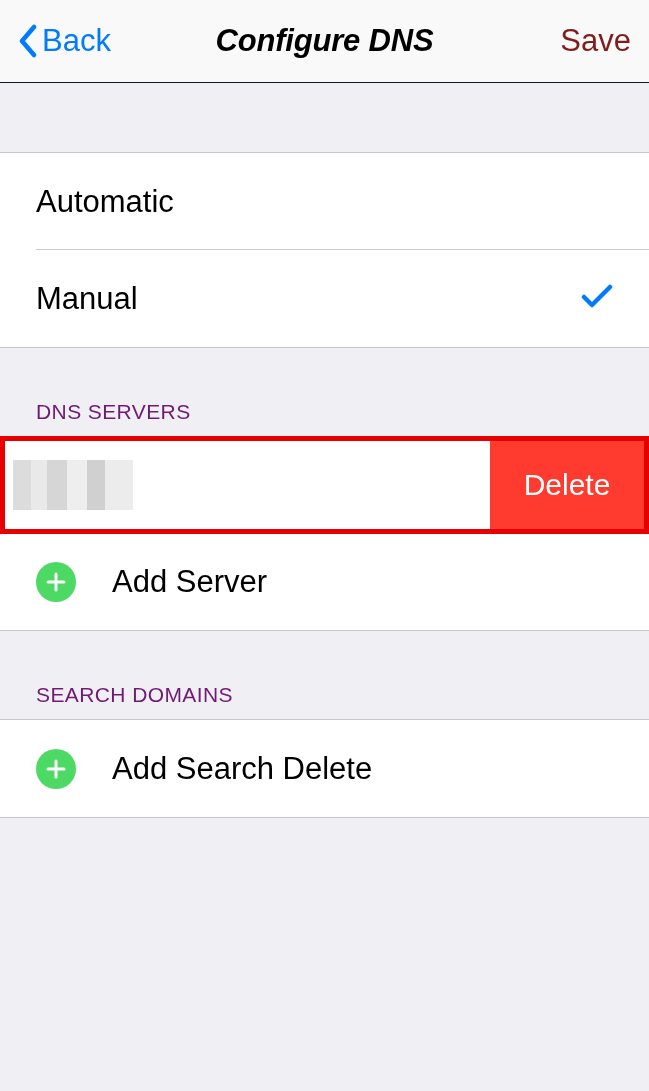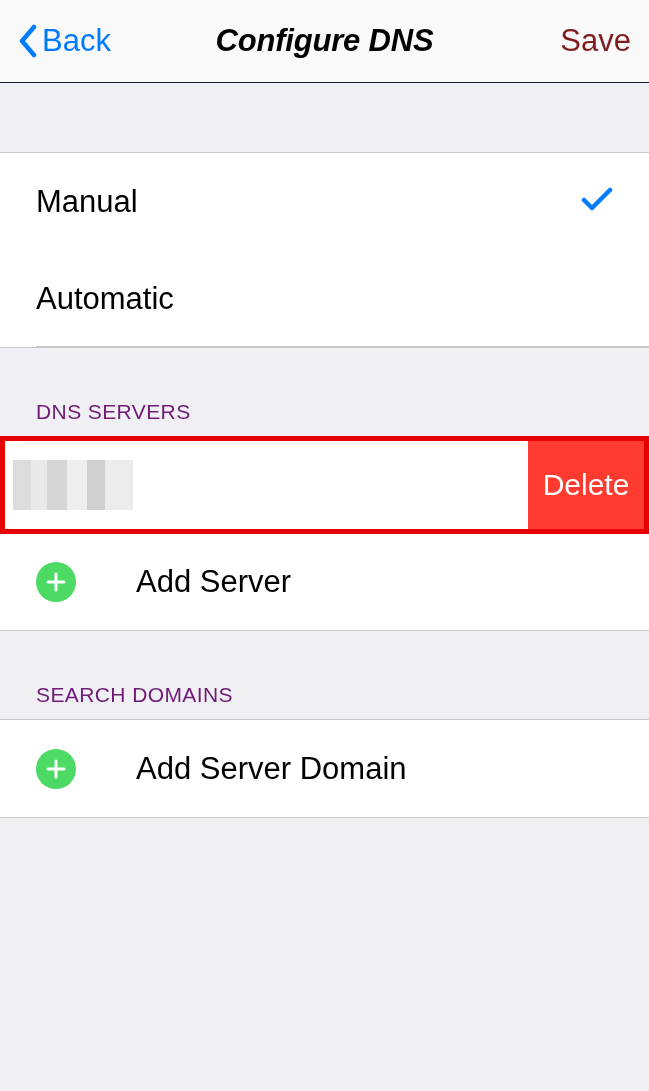--- a/index.html
+++ b/index.html
@@ -103,38 +103,37 @@
         linear-gradient(90deg,
           #DCDCDC 0 18px,
           #E9E9E9 18px 34px,
           #D6D6D6 34px 54px,
           #EEE 54px 74px,
           #D0D0D0 74px 92px,
           #ECECEC 92px 120px);
       filter: blur(0.5px);
     }
     .delete-btn {
-      width: 116px;
+      width: 154px;
       background: #FF3B30;
       color: #fff;
       font-size: 30px;
       display: flex;
       align-items: center;
       justify-content: center;
       cursor: pointer;
     }
     .action-row {
       min-height: 97px;
       display: flex;
       align-items: center;
       padding: 10px 36px;
       font-size: 31px;
       background: #fff;
       cursor: pointer;
-      gap: 24px;
     }
     .plus-icon {
       width: 40px;
       height: 40px;
       border-radius: 50%;
       background: #4CD964;
       display: flex;
       align-items: center;
       justify-content: center;
       margin-right: 36px;
@@ -152,31 +151,31 @@
     </svg>
     <span>Back</span>
   </div>
   <div class="nav-title">Configure DNS</div>
   <div class="nav-save">Save</div>
 </div>
 
 <div class="section-gap"></div>
 
 <div class="list-group group-border-top group-border-bottom">
+  <div class="list-item">
+    <span>Automatic</span>
+    <div class="sep"></div>
+  </div>
   <div class="list-item">
     <span>Manual</span>
     <span class="checkmark">
       <svg width="32" height="26" viewBox="0 0 32 26">
         <polyline points="3,14 11,22 29,4" fill="none" stroke="#007AFF" stroke-width="4.5" stroke-linecap="round" stroke-linejoin="round"></polyline>
       </svg>
     </span>
-  </div>
-  <div class="list-item">
-    <span>Automatic</span>
-    <div class="sep"></div>
   </div>
 </div>
 
 <div class="section-header">DNS SERVERS</div>
 
 <div class="list-group">
   <div class="swipe-row-wrap">
     <div class="swipe-row">
       <div class="swipe-content">
         <div class="blurred"></div>
@@ -198,15 +197,15 @@
 <div class="section-header">SEARCH DOMAINS</div>
 
 <div class="list-group group-border-top group-border-bottom">
   <div class="action-row">
     <div class="plus-icon">
       <svg width="22" height="22" viewBox="0 0 22 22">
         <line x1="11" y1="3" x2="11" y2="19" stroke="#fff" stroke-width="3" stroke-linecap="round"></line>
         <line x1="3" y1="11" x2="19" y2="11" stroke="#fff" stroke-width="3" stroke-linecap="round"></line>
       </svg>
     </div>
-    <span>Add Server Domain</span>
+    <span>Add Search Delete</span>
   </div>
 </div>
 
 </body></html>

